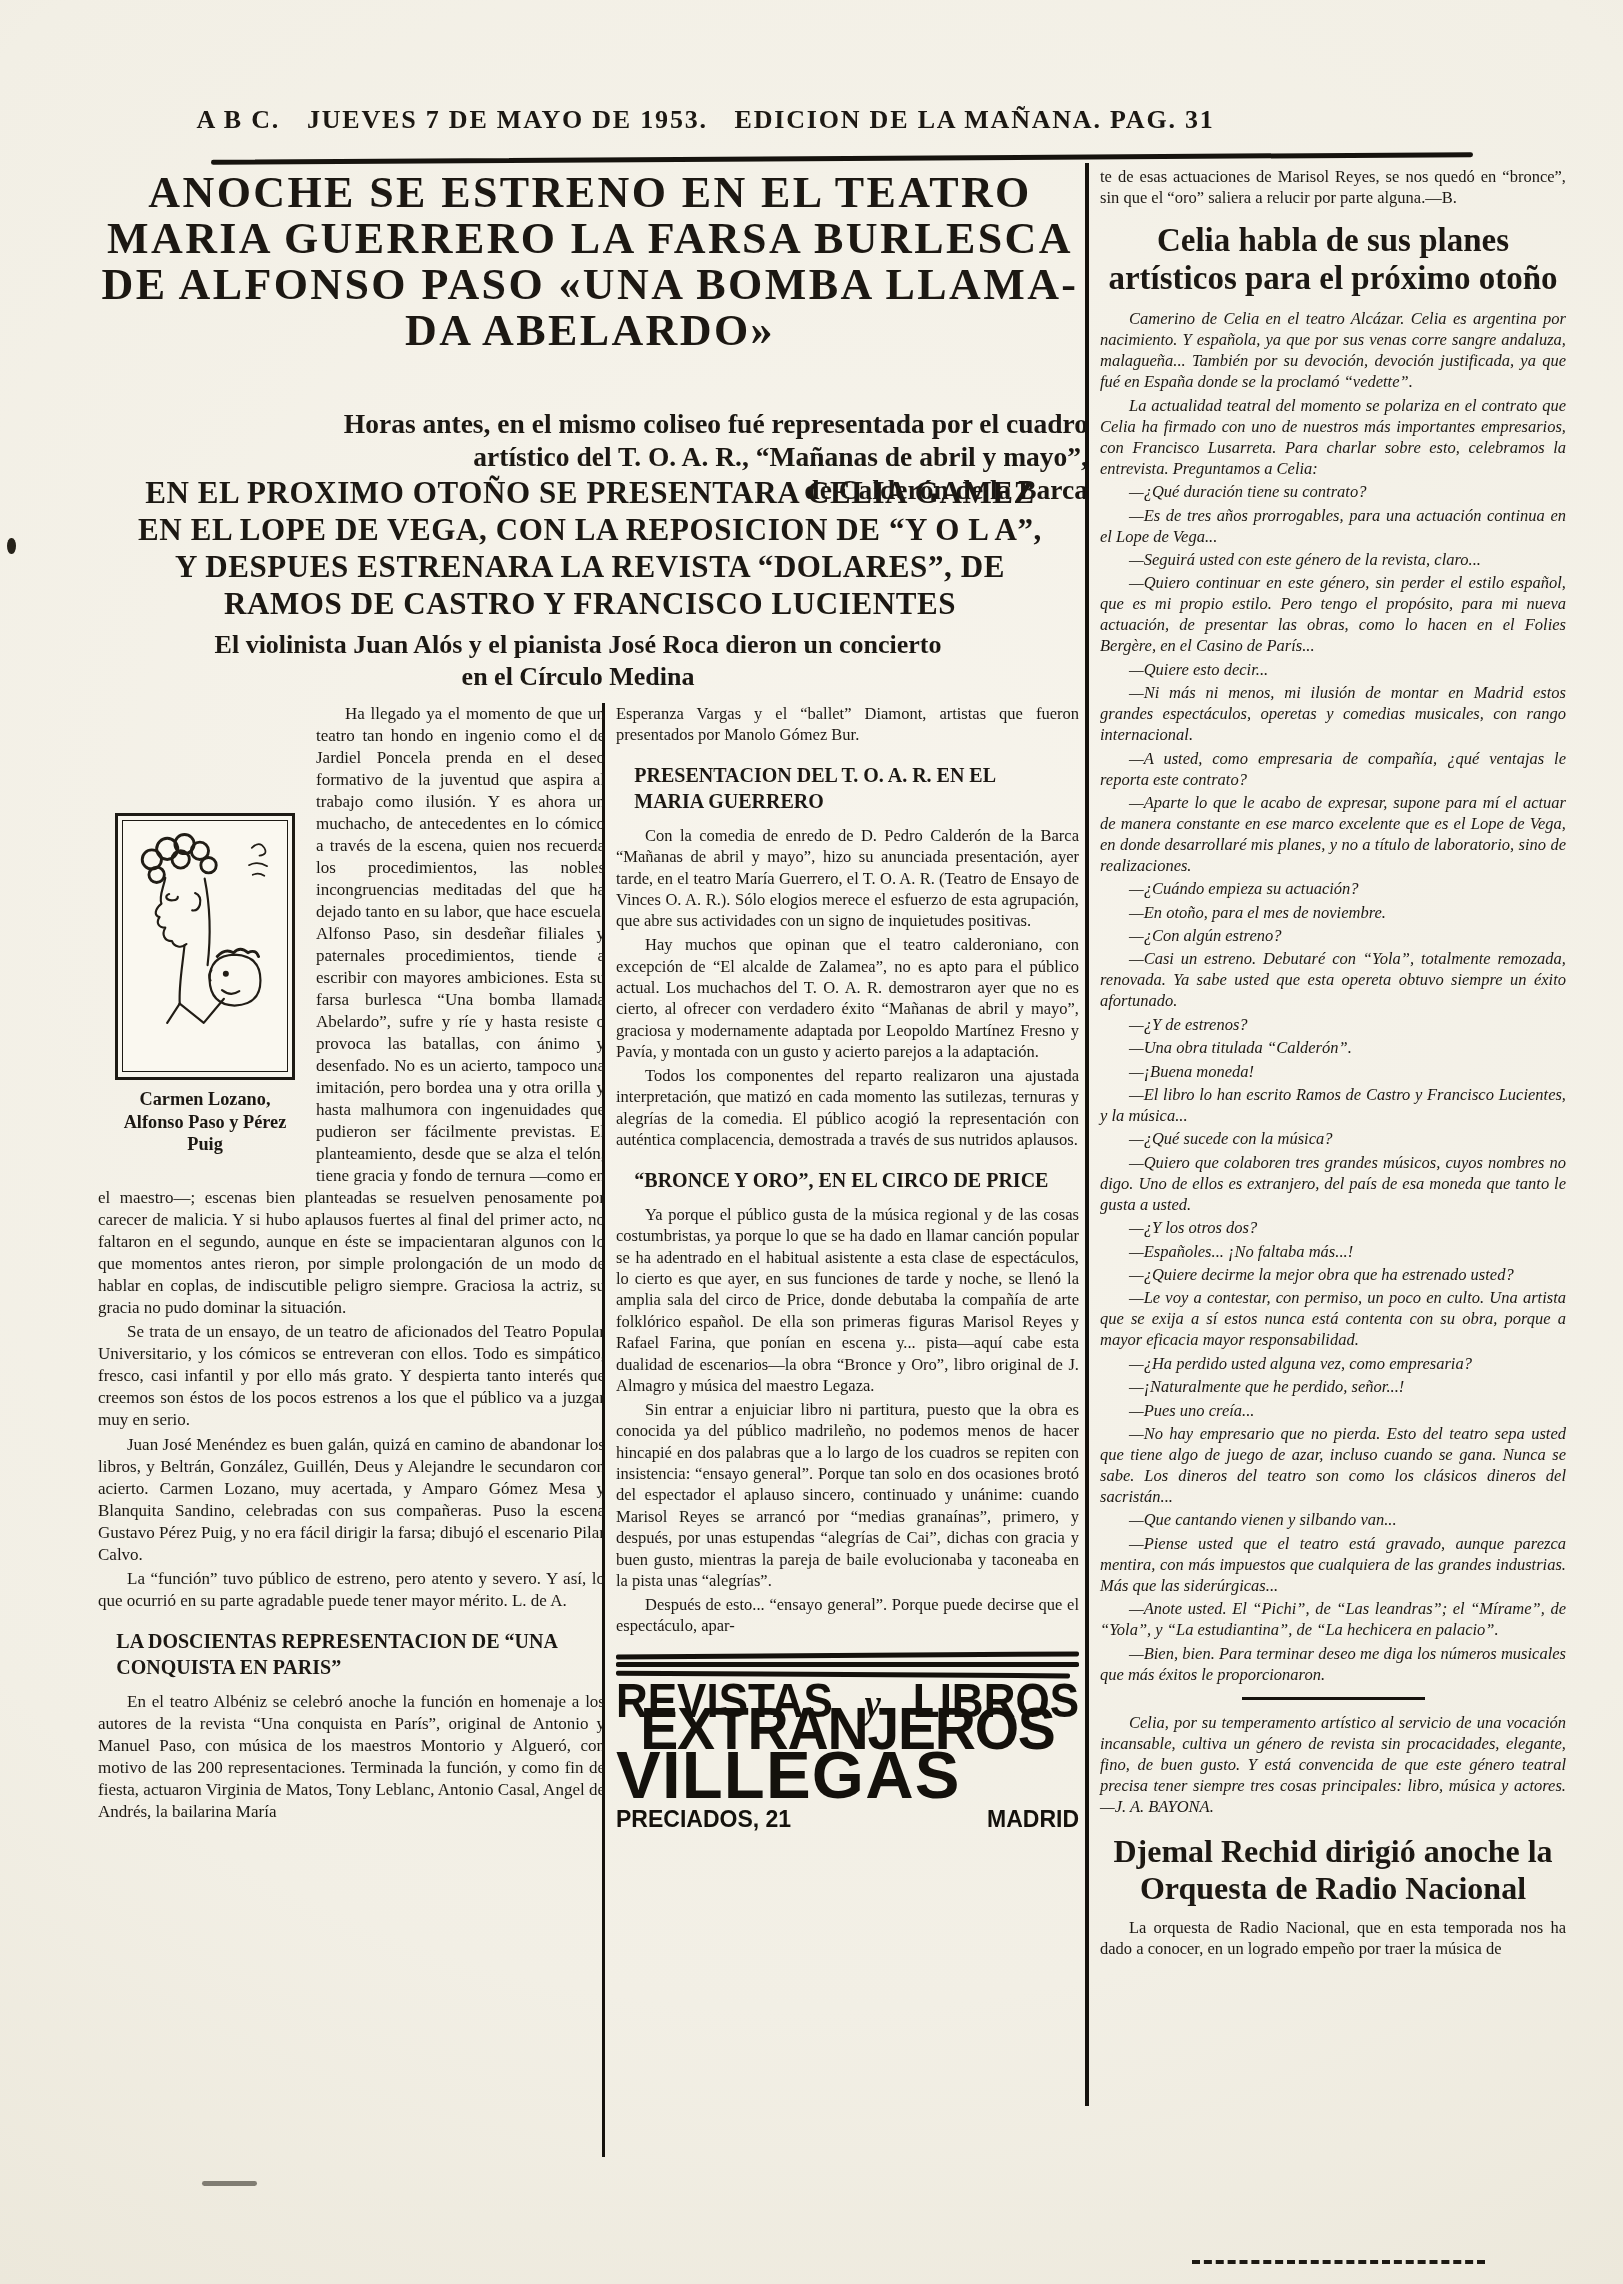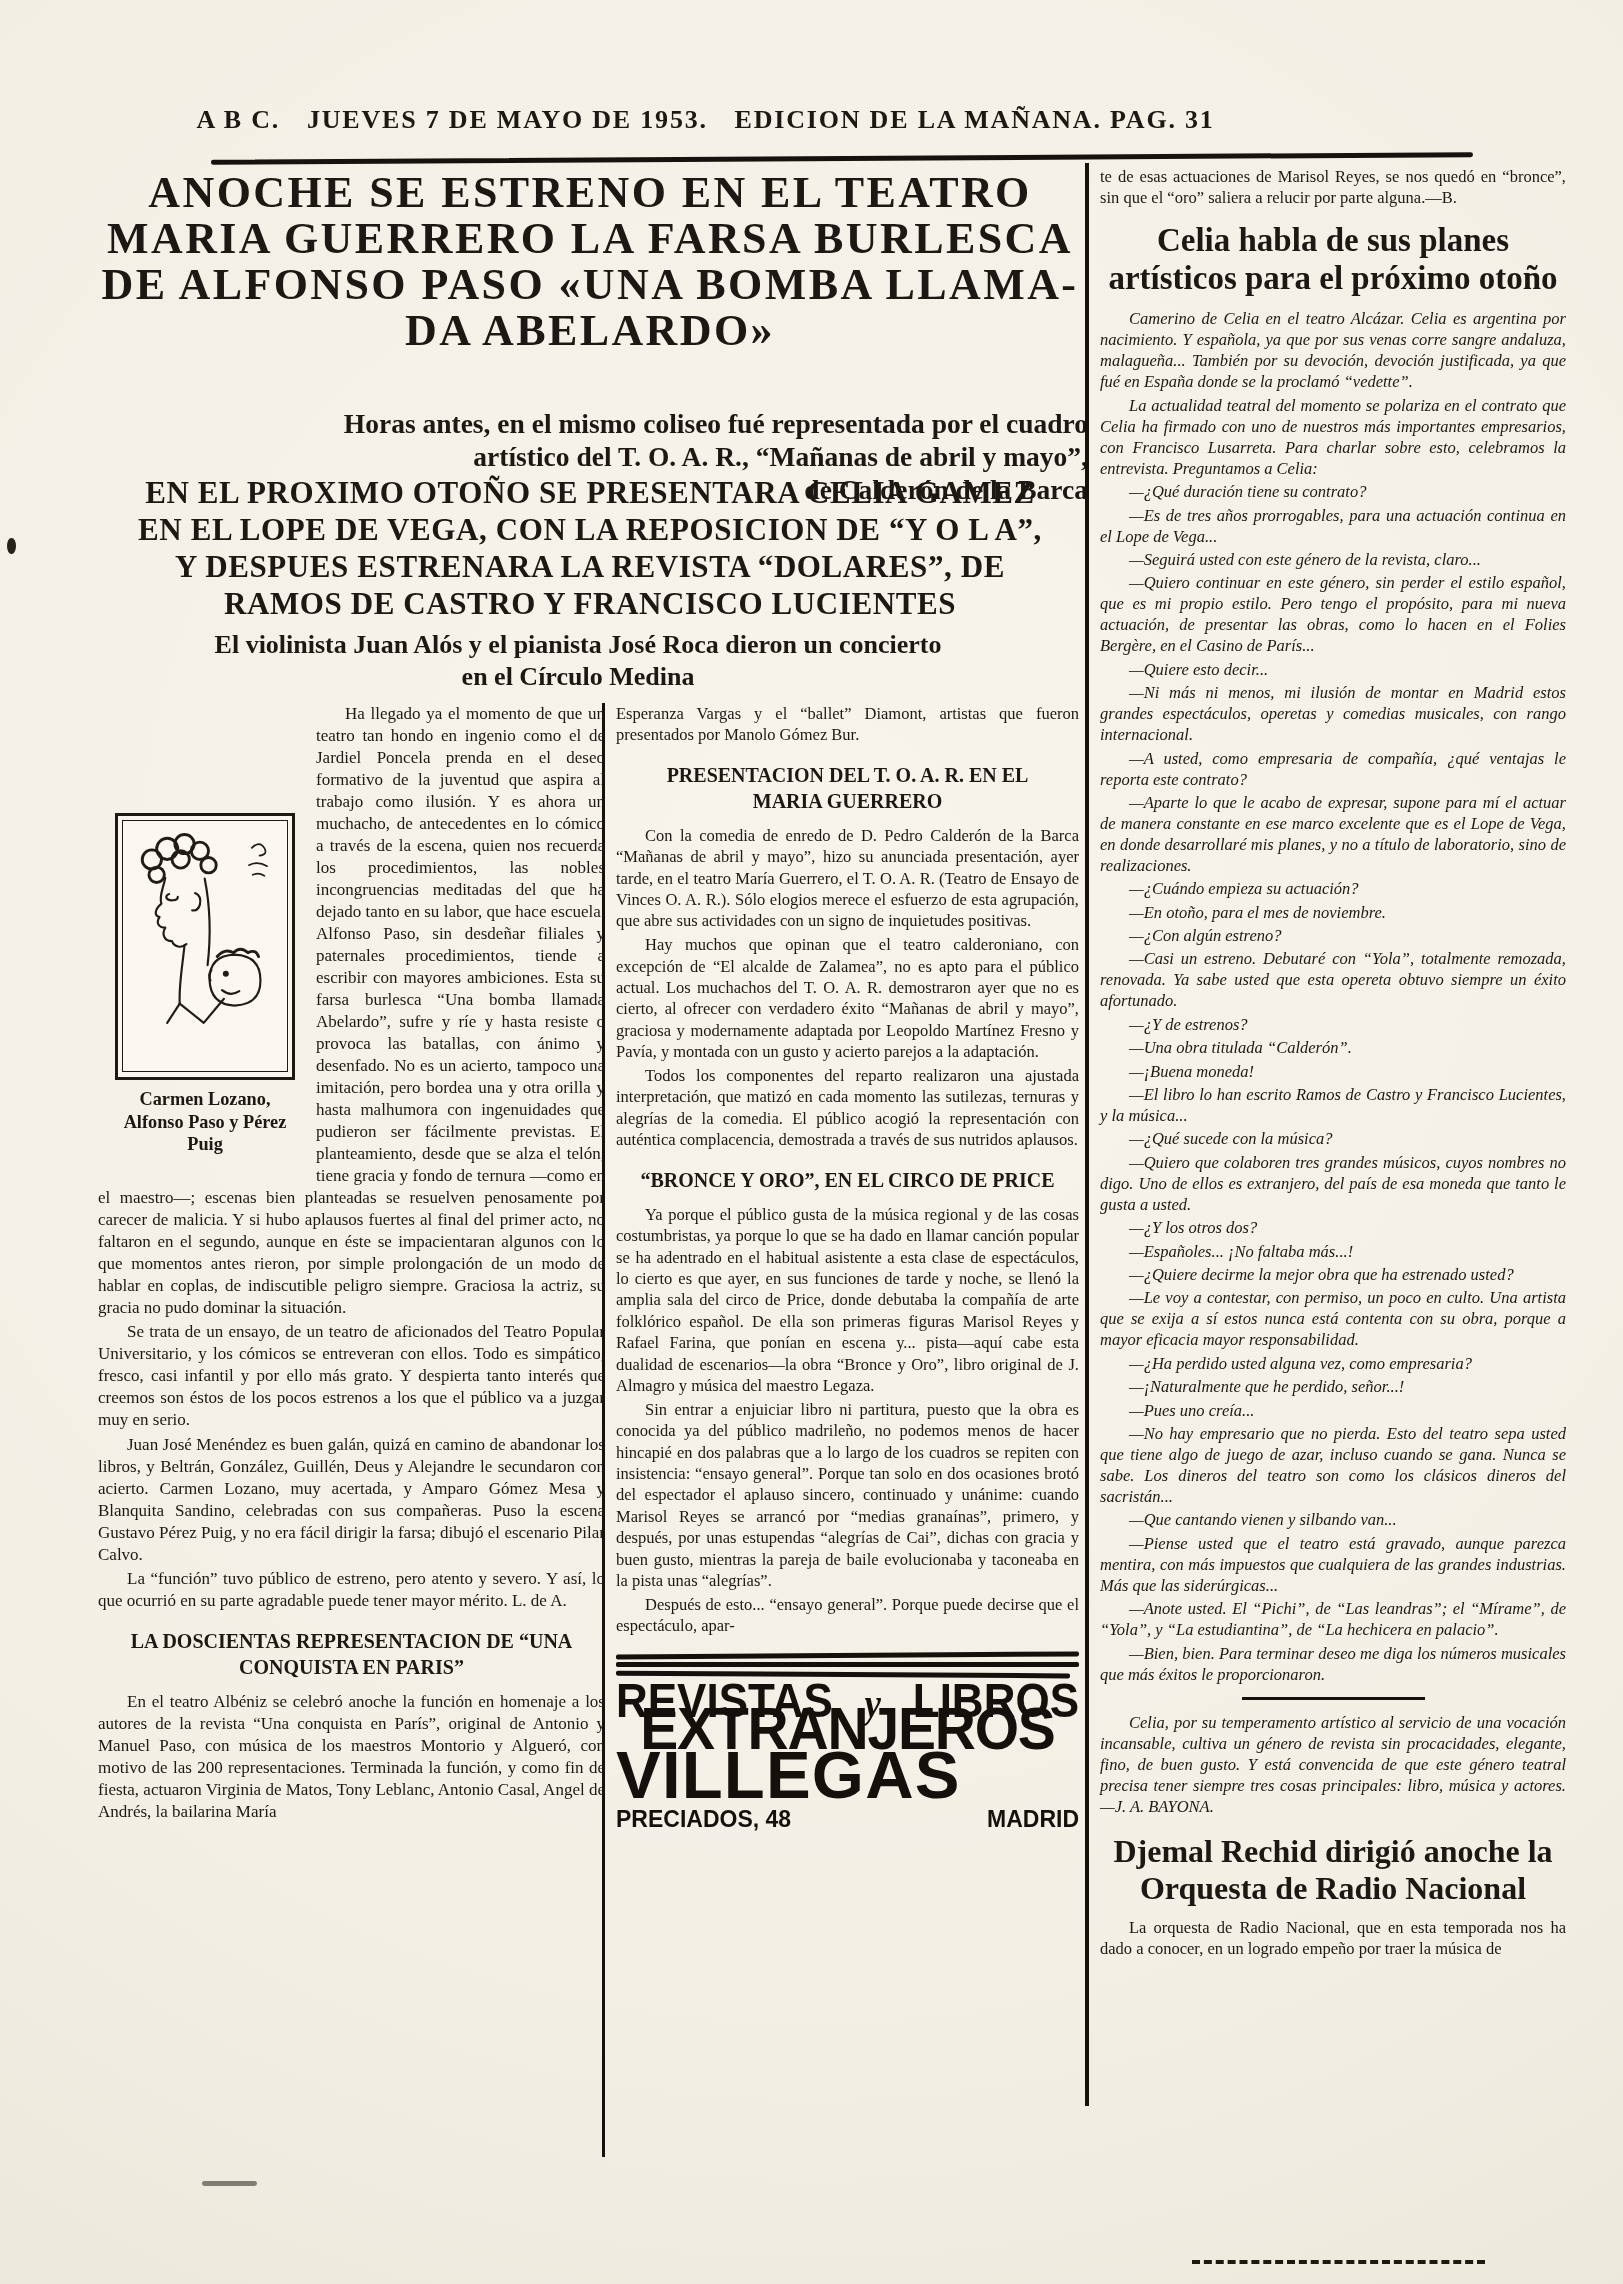--- a/index.html
+++ b/index.html
@@ -31,21 +31,21 @@
         font-weight:bold;font-size:26px;line-height:32px;}
   
   .col{text-align:justify;}
   .col1{left:98px;top:703px;width:507px;font-size:17px;line-height:22px;}
   .col2{left:616px;top:703px;width:463px;font-size:16.5px;line-height:21.4px;}
   .col3{left:1100px;top:166px;width:466px;font-size:16.5px;line-height:21px;}
   .bp{margin:0 0 2.4px 0;}
   .ind{text-indent:29px;}
   .ital{font-style:italic;}
   .subhead-center{
-    text-align:center;font-weight:bold;font-size:20px;line-height:26px;
+    text-align:left;font-weight:bold;font-size:20px;line-height:26px;
     margin:16px 18.3px 11px 18.3px;text-indent:0;
   }
   .col3-h{
     text-align:center;font-weight:bold;font-size:33px;line-height:38px;
     margin:13.4px 0 11px 0;font-style:normal;
   }
   .col3-h2{
     text-align:center;font-weight:bold;font-size:32px;line-height:37px;
     margin:16px 0 9.8px 0;
   }
@@ -181,21 +181,21 @@
       <div></div>
     </div>
     <div class="ad-line1">
       <span>REVISTAS</span>
       <span class="ad-conj">y</span>
       <span>LIBROS</span>
     </div>
     <div class="ad-line2">EXTRANJEROS</div>
     <div class="ad-line3">VILLEGAS</div>
     <div class="ad-bottom">
-      <span>PRECIADOS, 48</span>
+      <span>PRECIADOS, 21</span>
       <span>MADRID</span>
     </div>
   </div>
 </div>
 
 <div class="abs col col3">
   <p class="bp">te de esas actuaciones de Marisol Reyes, se nos quedó en “bronce”, sin que el “oro” saliera a relucir por parte alguna.—B.</p>
   <h2 class="col3-h">Celia habla de sus planes artísticos para el próximo otoño</h2>
   <div class="ital">
       <p class="bp ind">Camerino de Celia en el teatro Alcázar. Celia es argentina por nacimiento. Y española, ya que por sus venas corre sangre andaluza, malagueña... También por su devoción, devoción justificada, ya que fué en España donde se la proclamó “vedette”.</p>

